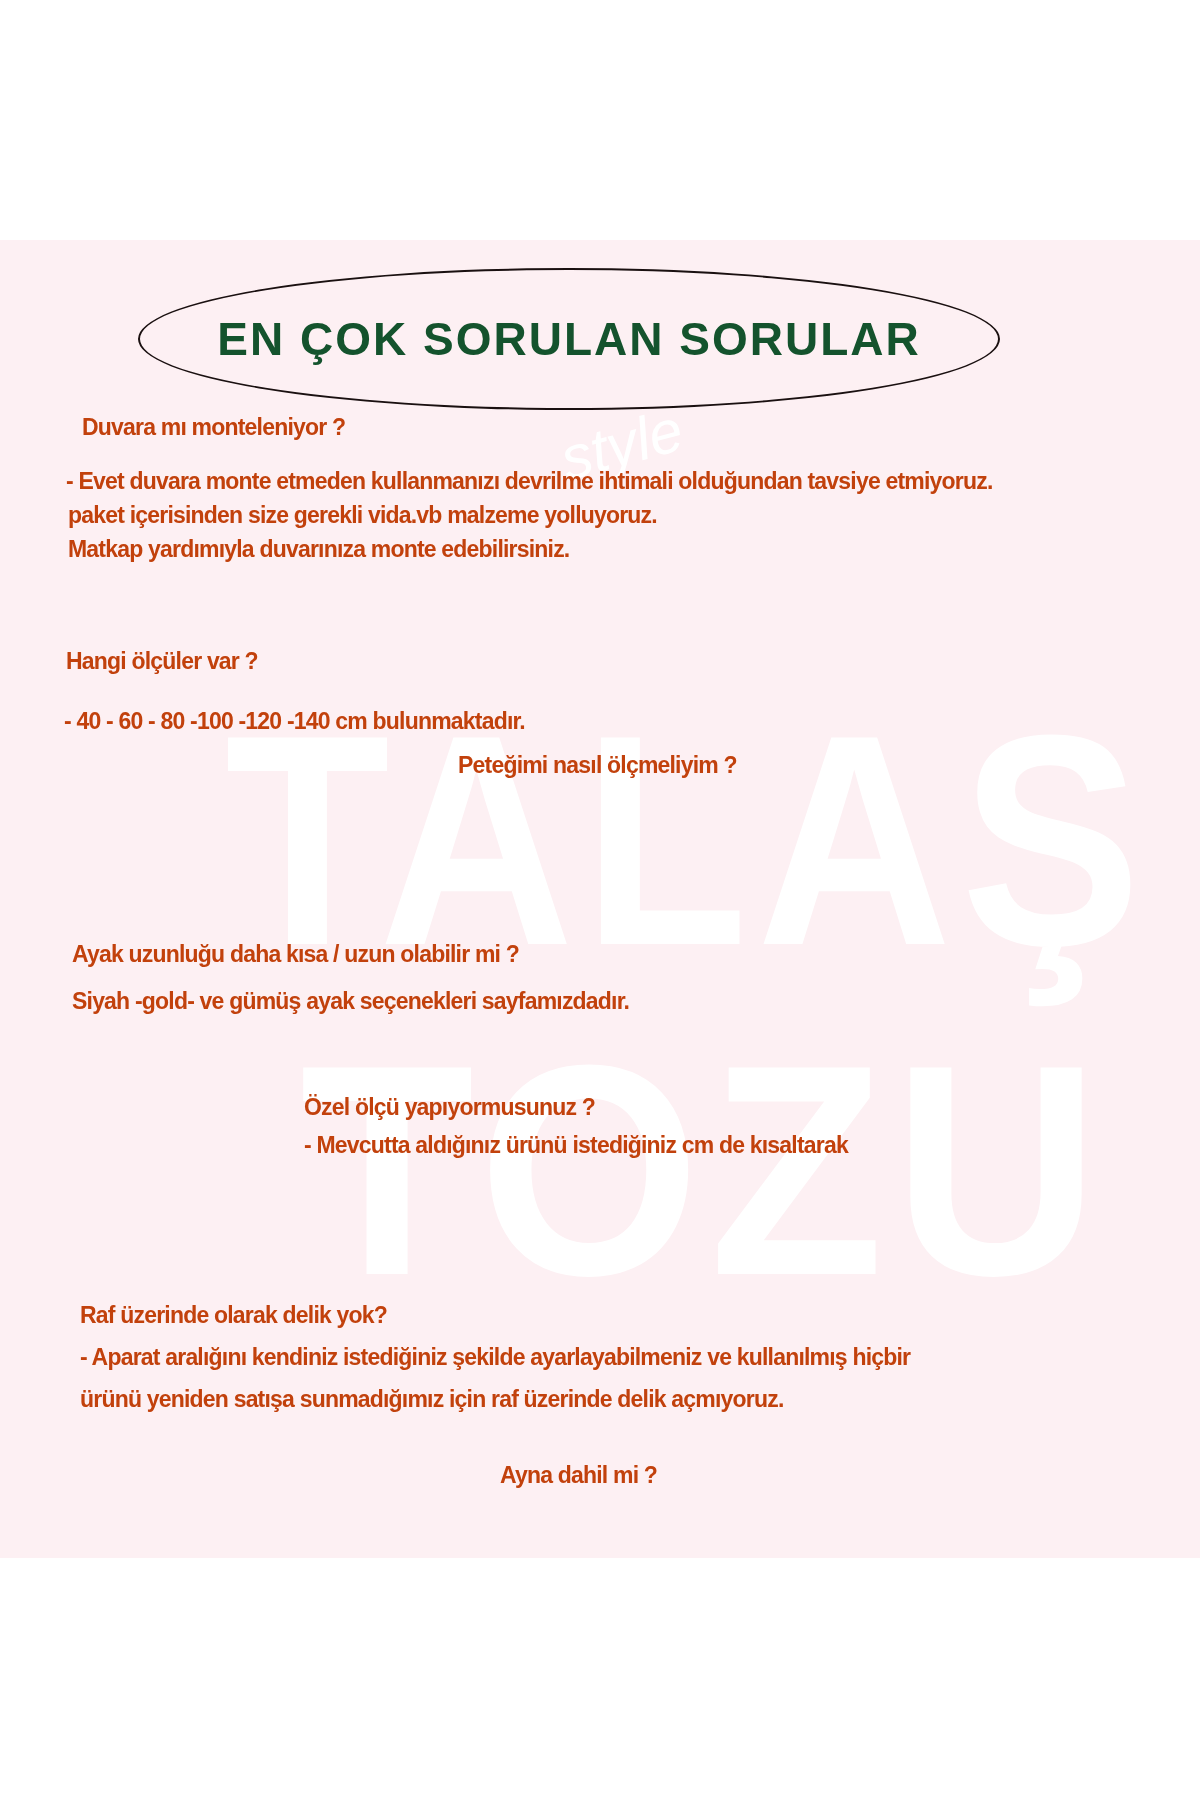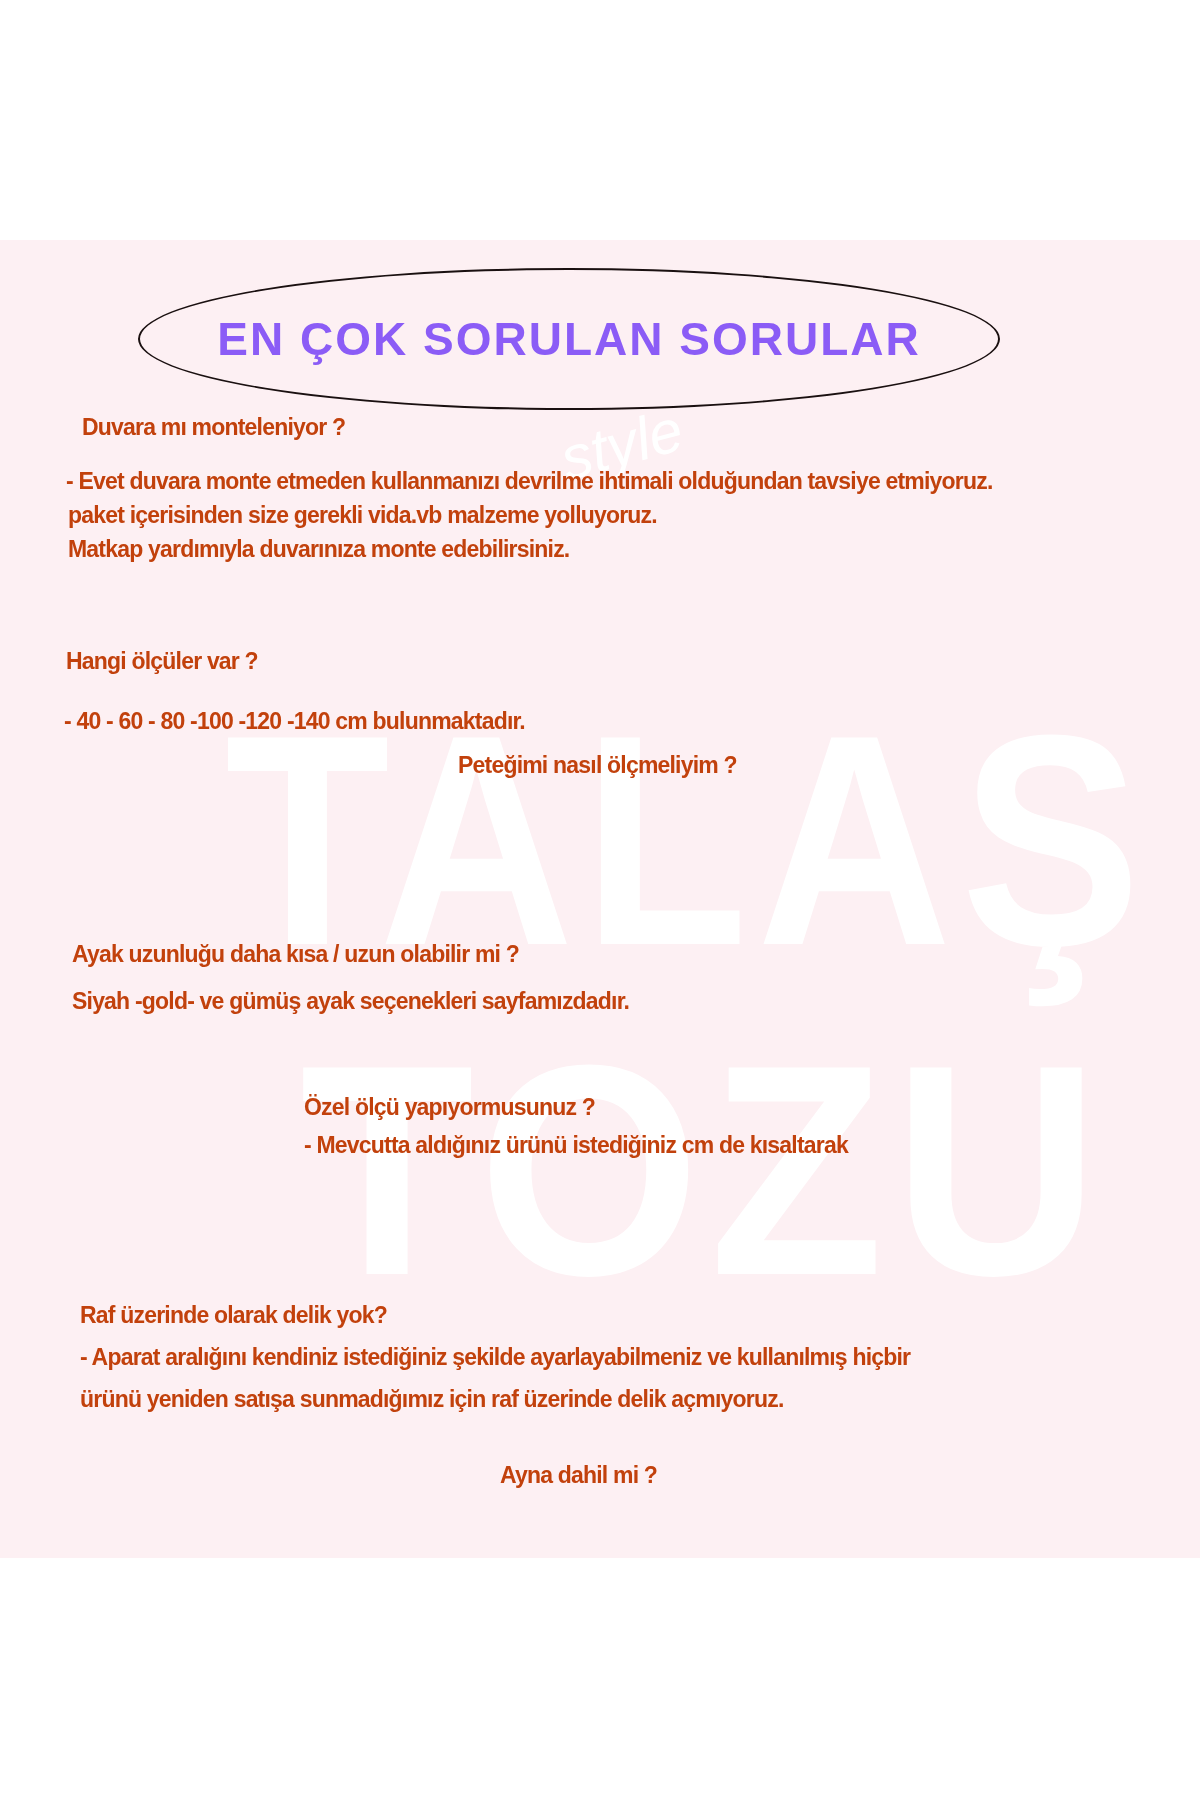--- a/index.html
+++ b/index.html
@@ -21,21 +21,21 @@
   .wm2 { left: 300px; top: 780px; font-size: 300px; transform: scaleX(0.95); transform-origin: left top; }
   .wm-script { position: absolute; left: 560px; top: 170px; font-size: 60px; color: #ffffff; font-style: italic; transform: rotate(-15deg); }
   .oval {
     position: absolute; left: 138px; top: 28px; width: 862px; height: 142px;
     border: 2px solid #1a1010; border-radius: 50%; box-sizing: border-box;
   }
   .title {
     position: absolute; left: 138px; top: 28px; width: 862px; height: 142px;
     display: flex; align-items: center; justify-content: center;
     font-family: "Liberation Sans", sans-serif; font-weight: bold;
-    font-size: 46px; color: #8b5cf6; letter-spacing: 2px;
+    font-size: 46px; color: #14532d; letter-spacing: 2px;
   }
   .t {
     position: absolute; color: #c2410c; font-family: "Liberation Sans", sans-serif;
     font-weight: bold; font-size: 23px; white-space: nowrap; letter-spacing: -0.8px;
   }
   .q { font-size: 23px; }
 </style>
 </head>
 <body>
 

